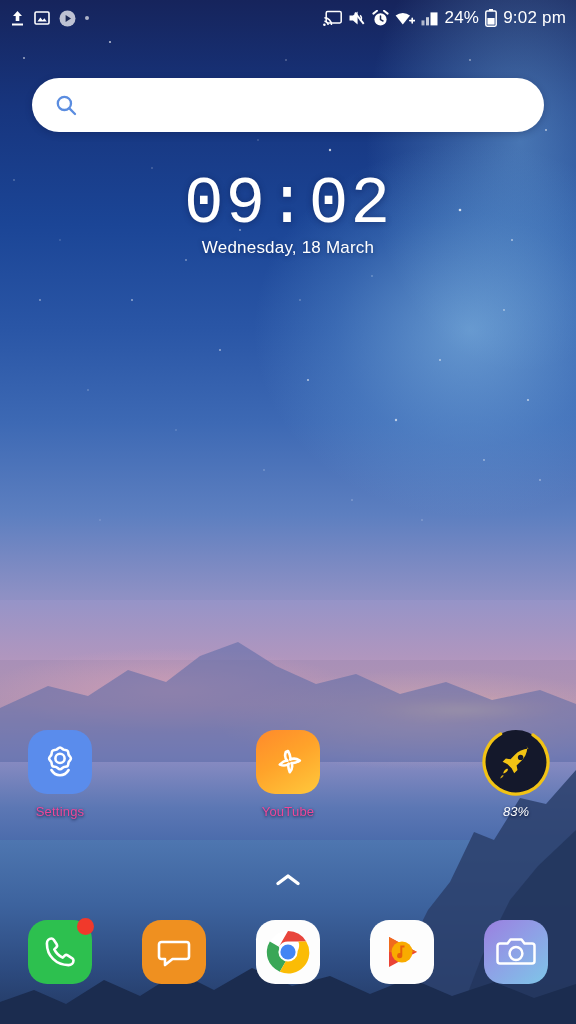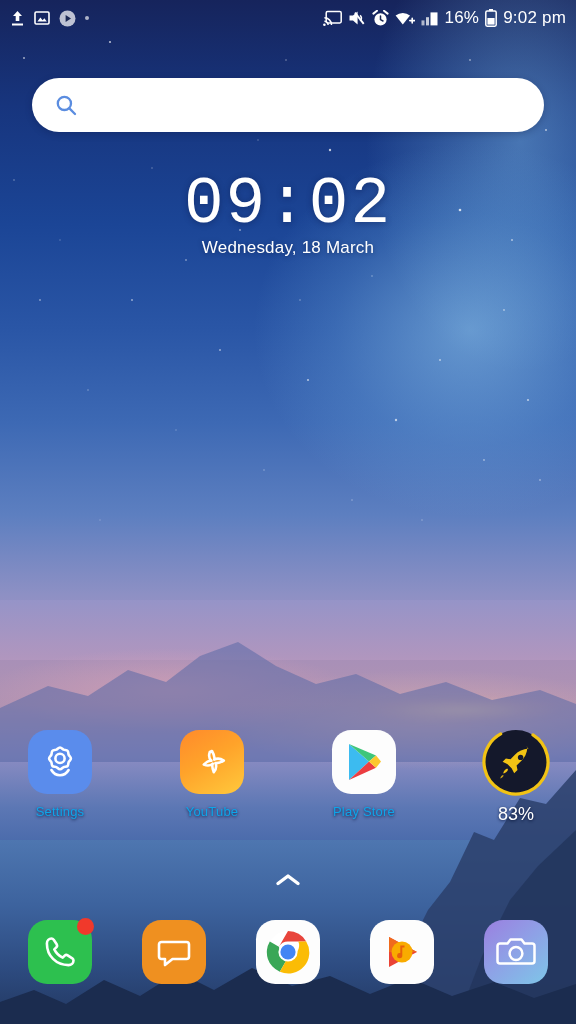--- a/index.html
+++ b/index.html
@@ -88,41 +88,42 @@
   }
   #row-home{ top:730px; }
   #row-dock{ top:920px; }
   .app{ width:72px; display:flex; flex-direction:column; align-items:center; }
   .icon{
     width:64px; height:64px; position:relative;
     display:flex; align-items:center; justify-content:center;
   }
   .squircle{ border-radius:30% / 30%; }
   .app-label{
-    margin-top:10px; font-size:13px; color:#0ea5e9; letter-spacing:.2px;
+    margin-top:10px; font-size:13px; color:#ec4899; letter-spacing:.2px;
     text-shadow:0 1px 3px rgba(5,15,50,.85); white-space:nowrap;
   }
   .badge{
     position:absolute; right:-2px; top:-2px; width:17px; height:17px;
     border-radius:50%; background:#f0392b;
   }
 
   
   .ic-settings{ background:#5a8cec; }
   .ic-gallery{ background:linear-gradient(150deg,#ff8a2b 0%, #ffa32a 45%, #ffc93c 100%); }
   .ic-white{ background:#fdfdfd; }
   .ic-booster{ background:#14182b; border-radius:50%; }
   .ic-phone{ background:#2dc04f; }
   .ic-msg{ background:#ef9020; }
   .ic-camera{ background:linear-gradient(140deg,#9b7fe0 0%, #8f9fe6 45%, #7ec6e8 100%); }
 
   .ring{ position:absolute; inset:-4px; }
   .booster-pct{
-    margin-top:10px; font-size:18px; color:#fff;
+    margin-top:10px; font-size:13px; color:#fff;
     text-shadow:0 1px 3px rgba(5,15,50,.85);
+    font-style:italic;
   }
 
   
   .drawer{
     position:absolute; left:0; top:872px; width:576px;
     display:flex; justify-content:center;
   }
 </style>
 </head>
 <body>
@@ -228,21 +229,21 @@
       </svg>
       <svg class="sb-ico" width="20" height="16" viewBox="0 0 20 16">
         <path d="M7.8 14.6 L0.6 5.6 a11.6 11.6 0 0 1 14.4 0 Z" fill="#fff"></path>
         <path d="M17.2 8.2 L17.2 13 M14.8 10.6 L19.6 10.6" stroke="#fff" stroke-width="1.6" stroke-linecap="round"></path>
       </svg>
       <svg class="sb-ico" width="18" height="16" viewBox="0 0 18 16">
         <rect x="0.5" y="10.4" width="3" height="5" fill="#fff" opacity=".65"></rect>
         <rect x="5" y="7.2" width="3" height="8.2" fill="#fff" opacity=".75"></rect>
         <rect x="9.5" y="2.4" width="7" height="13" fill="#fff"></rect>
       </svg>
-      <span class="sb-text">16%</span>
+      <span class="sb-text">24%</span>
       <svg class="sb-ico" width="12" height="18" viewBox="0 0 12 18">
         <rect x="4" y="0" width="4" height="2" fill="#fff"></rect>
         <rect x="0.8" y="2" width="10.4" height="15.2" rx="1.4" fill="none" stroke="#fff" stroke-width="1.5"></rect>
         <rect x="2.4" y="9" width="7.2" height="6.6" fill="#fff"></rect>
       </svg>
       <span class="sb-text">9:02 pm</span>
     </div>
   </div>
 
   <div class="searchbar">
@@ -273,31 +274,20 @@
 
     <div class="app">
       <div class="icon squircle ic-gallery">
         <svg width="44" height="44" viewBox="0 0 44 44">
           <path d="M22 7 c2.4 4.2 3 6.4 2.2 8.6 c3.4-1.8 6-1.4 9.6 1 c-4 2.4-6.2 3-8.4 2.4 c1.6 3.2 1.2 5.6-1.6 9.2 c-1.8-4.4-2-6.6-1-8.6 c-2.6 2.4-5 2.6-9 1 c3.4-3.4 5.4-4.2 7.6-3.8 c-2.6-2.2-3-4.6-1.6-8.8 Z" fill="none" stroke="#fff" stroke-width="2.6" stroke-linejoin="round" transform="translate(0,4)"></path>
         </svg>
       </div>
       <div class="app-label">YouTube</div>
     </div>
 
-    <div class="app">
-      <div class="icon squircle ic-white">
-        <svg width="38" height="40" viewBox="0 0 38 40">
-          <path d="M4 2 L24 19.6 L4 38 Z" fill="#3cbbf0"></path>
-          <path d="M4 2 L24 19.6 L31 13.4 Z" fill="#3ec67a"></path>
-          <path d="M4 38 L24 19.6 L31 25.8 Z" fill="#eb3d41"></path>
-          <path d="M24 19.6 L31 13.4 L36 19.6 L31 25.8 Z" fill="#fcc72e"></path>
-        </svg>
-      </div>
-      <div class="app-label">Play Store</div>
-    </div>
 
 
     <div class="app">
       <div class="icon ic-booster">
         <svg class="ring" viewBox="0 0 72 72">
           <circle cx="36" cy="36" r="32" fill="none" stroke="#f2c314" stroke-width="3.2" stroke-linecap="round" stroke-dasharray="167 201" transform="rotate(-58 36 36)"></circle>
         </svg>
         <svg width="36" height="36" viewBox="0 0 36 36">
           <path d="M30.5 4.5 c-5.6 .4-10.2 2.6-13.6 6.2 l-4.4 4.6 l-4.6-.9 l-3.3 3.3 l5 2.6 l4 4 l2.6 5 l3.3-3.3 l-.9-4.6 l4.6-4.4 c3.6-3.4 5.8-8 6.2-13.6 a1 1 0 0 0 -.9-.9 Z" fill="#f2c314"></path>
           <circle cx="22.6" cy="13.4" r="2.7" fill="#14182b"></circle>

